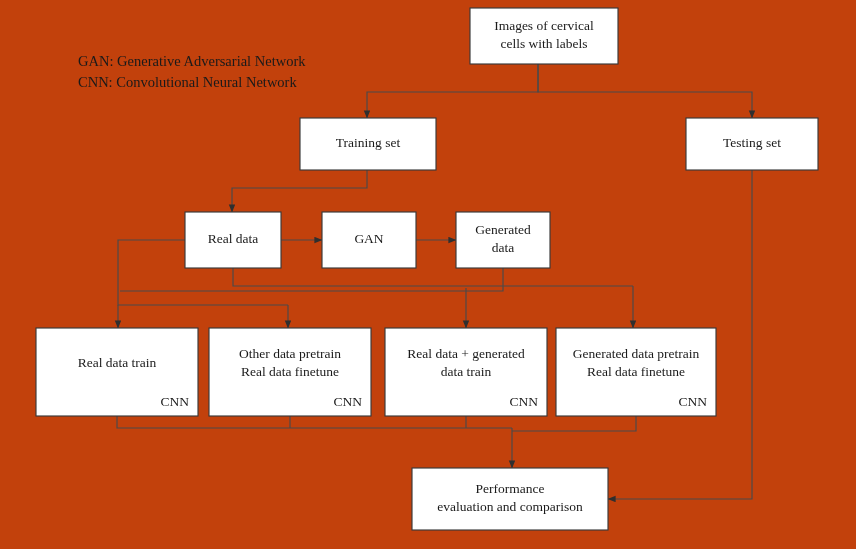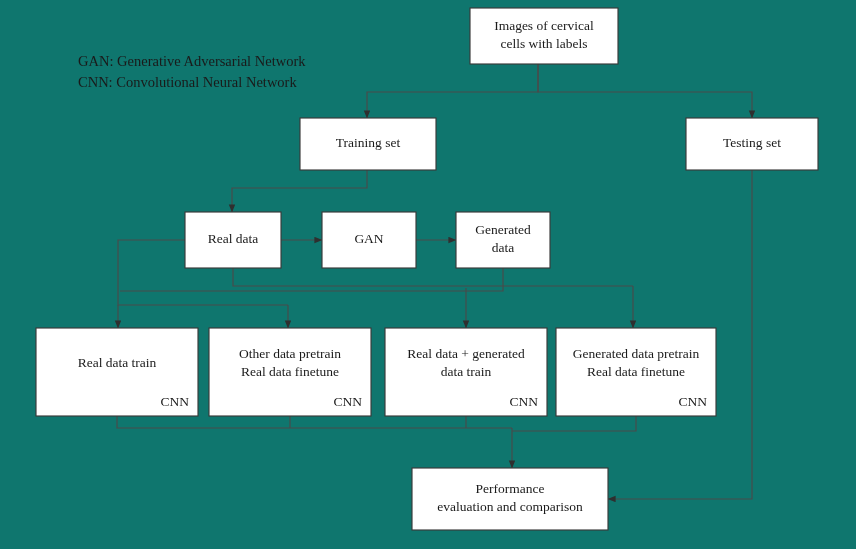--- a/index.html
+++ b/index.html
@@ -4,21 +4,21 @@
 <style>
   html, body {
     margin: 0;
     padding: 0;
     background: #ffffff;
   }
   #canvas {
     position: relative;
     width: 856px;
     height: 549px;
-    background: #0f766e;
+    background: #c2410c;
     overflow: hidden;
     font-family: "Liberation Serif", "DejaVu Serif", serif;
   }
   svg#flow {
     position: absolute;
     left: 0;
     top: 0;
     width: 856px;
     height: 549px;
   }

